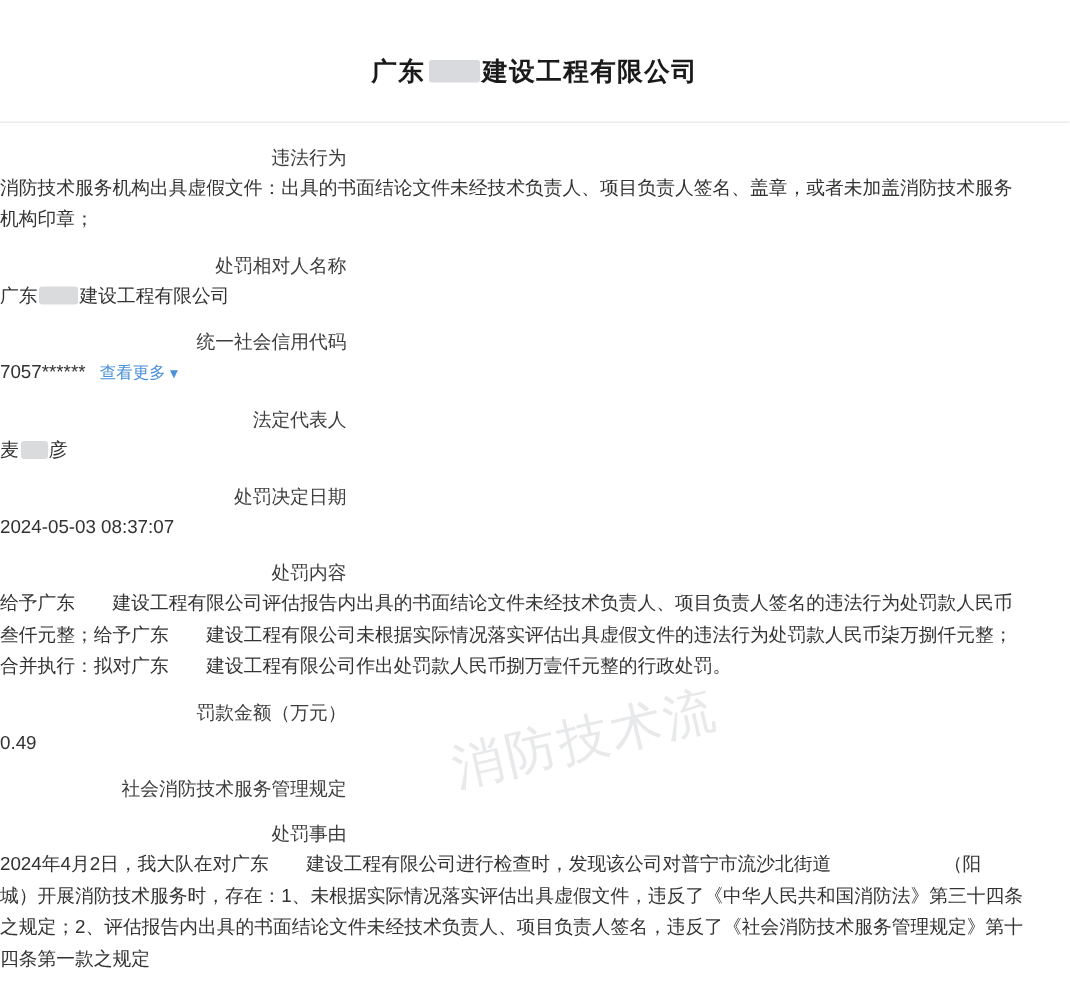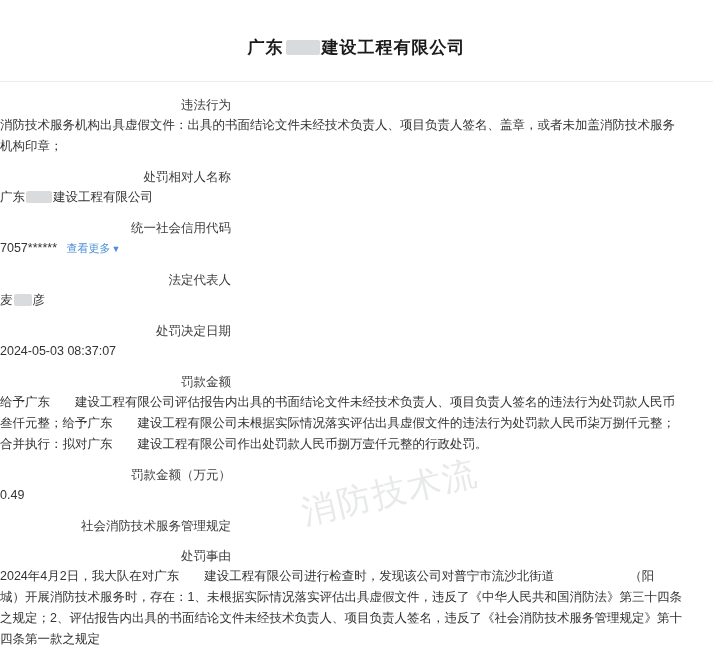--- a/index.html
+++ b/index.html
@@ -149,21 +149,21 @@
       </div>
     </div>
 
 
     <div class="row">
       <div class="label">处罚决定日期</div>
       <div class="value">2024-05-03 08:37:07</div>
     </div>
 
     <div class="row">
-      <div class="label">罚款金额</div>
+      <div class="label">处罚内容</div>
       <div class="value">给予广东　　建设工程有限公司评估报告内出具的书面结论文件未经技术负责人、项目负责人签名的违法行为处罚款人民币叁仟元整；给予广东　　建设工程有限公司未根据实际情况落实评估出具虚假文件的违法行为处罚款人民币柒万捌仟元整；合并执行：拟对广东　　建设工程有限公司作出处罚款人民币捌万壹仟元整的行政处罚。</div>
     </div>
 
     <div class="row">
       <div class="label">罚款金额（万元）</div>
       <div class="value">0.49</div>
     </div>
 
 
     <div class="row">

